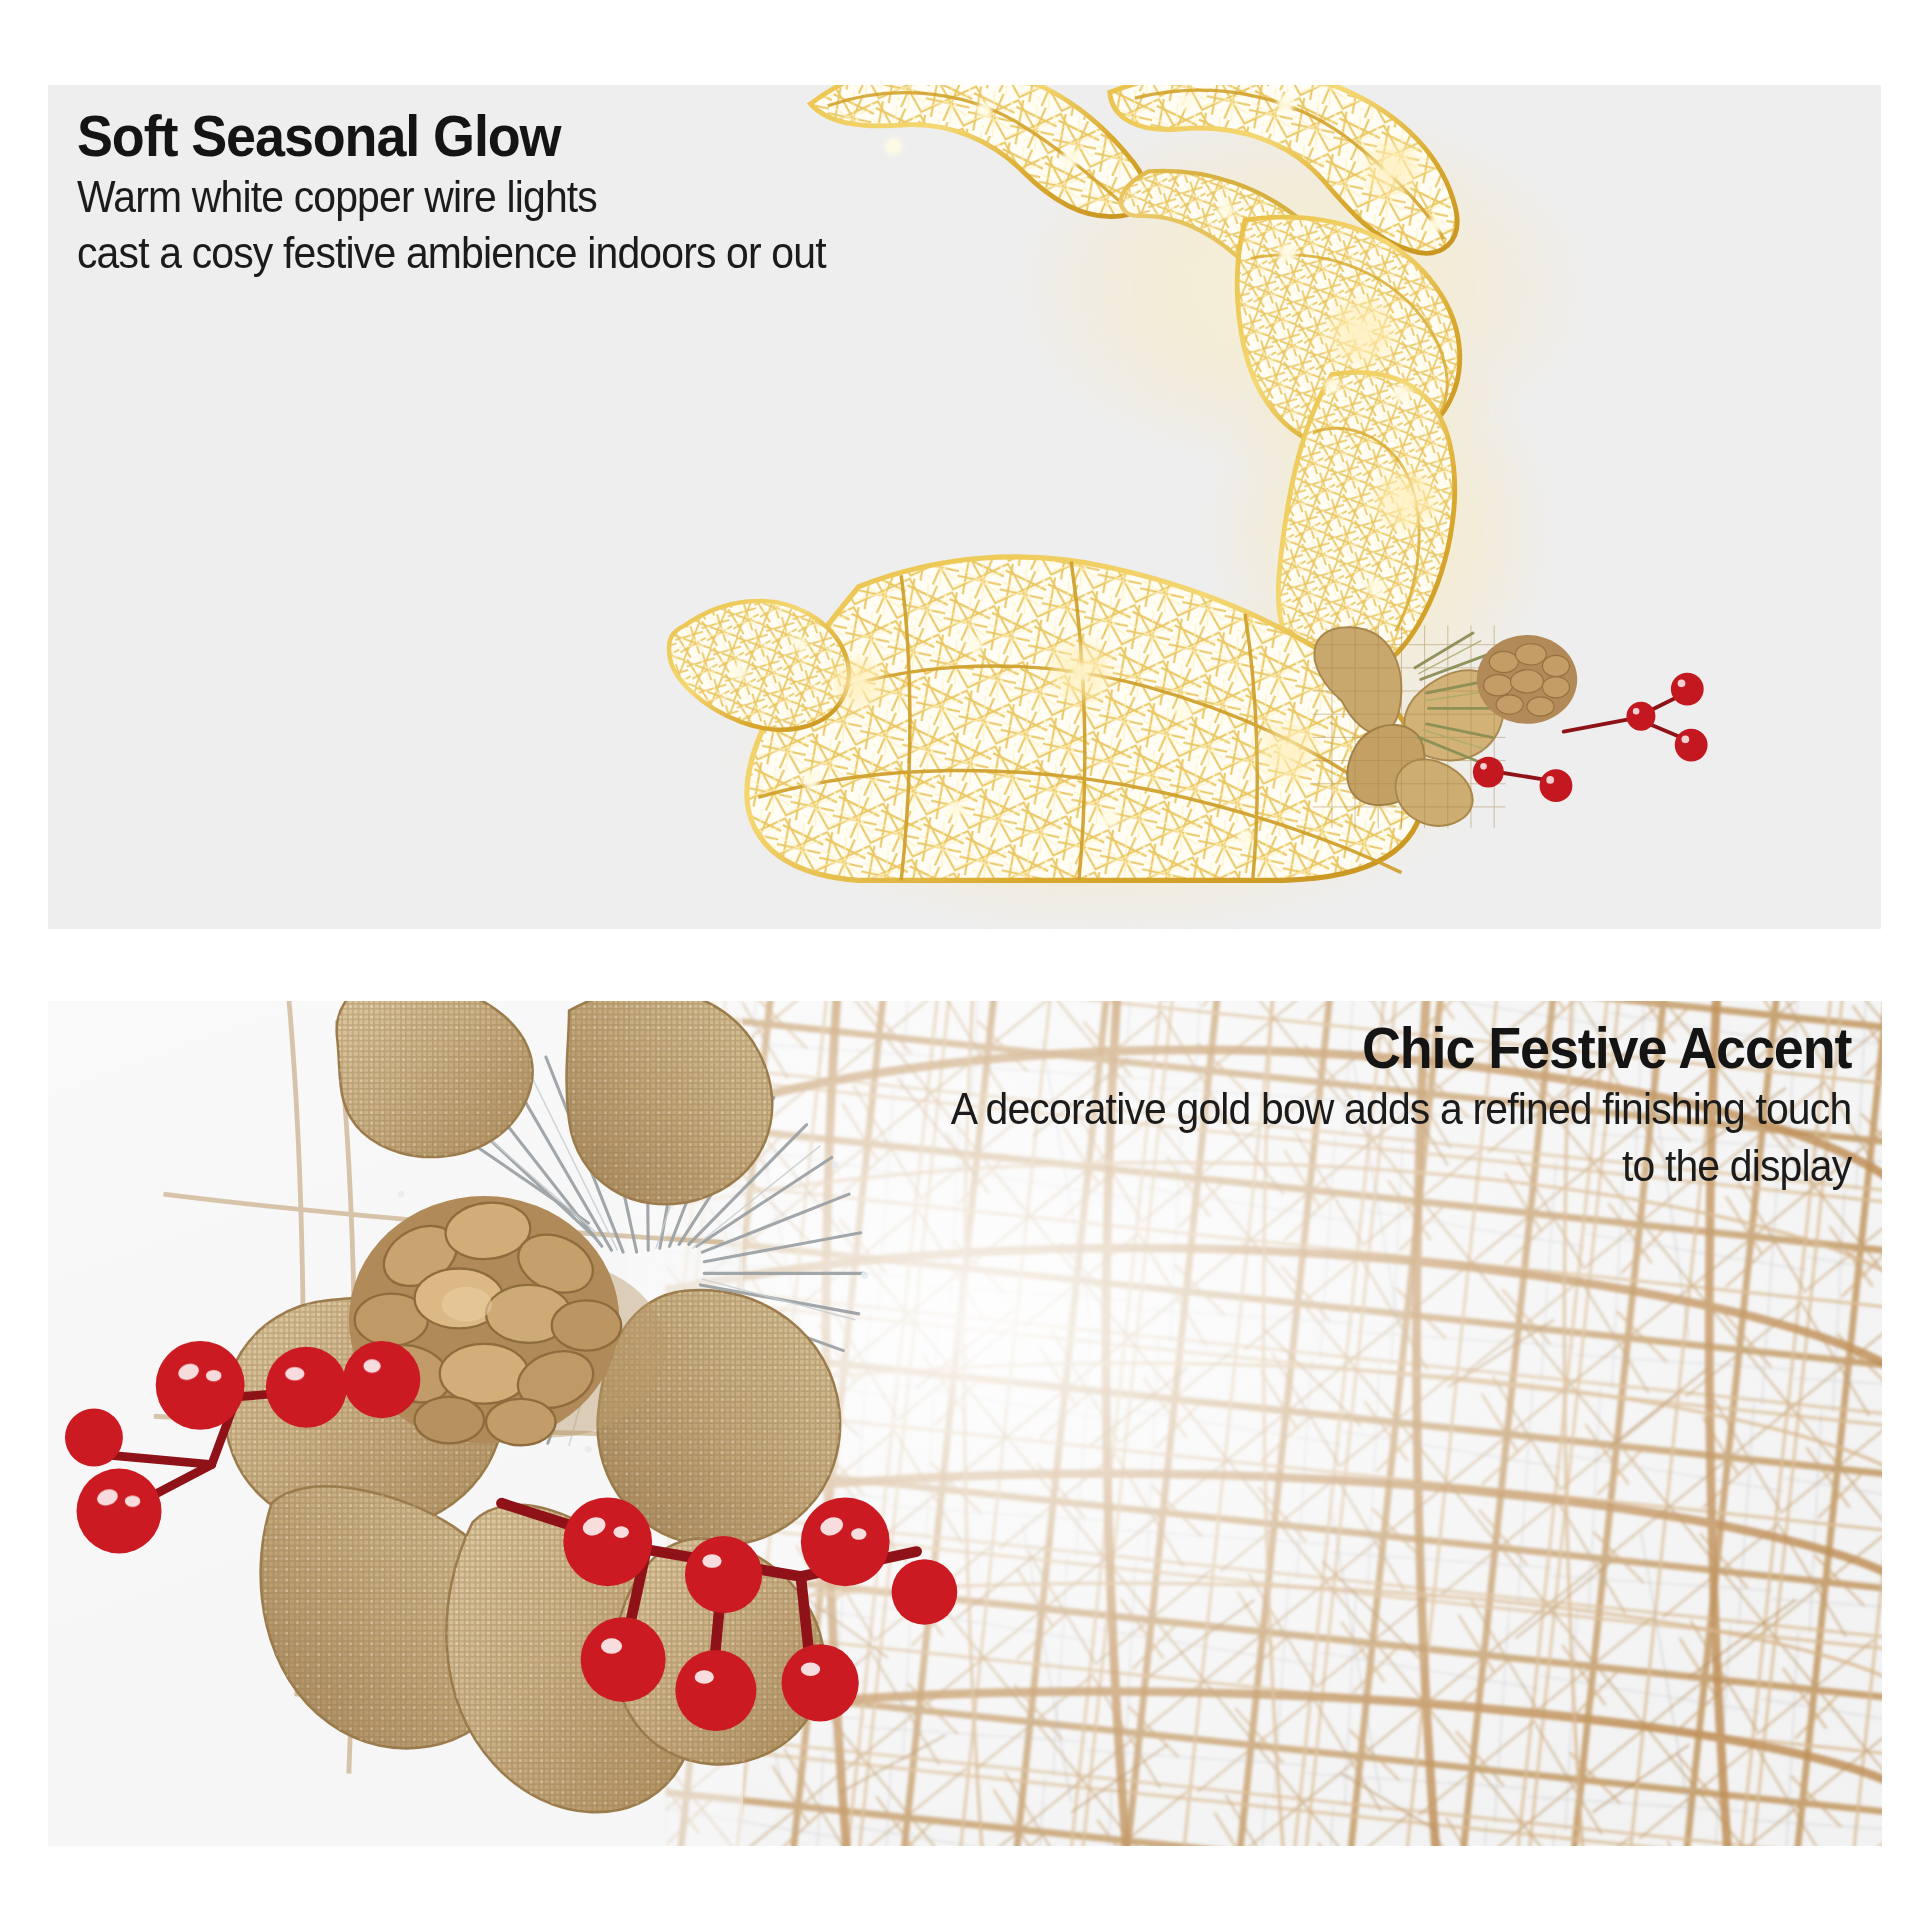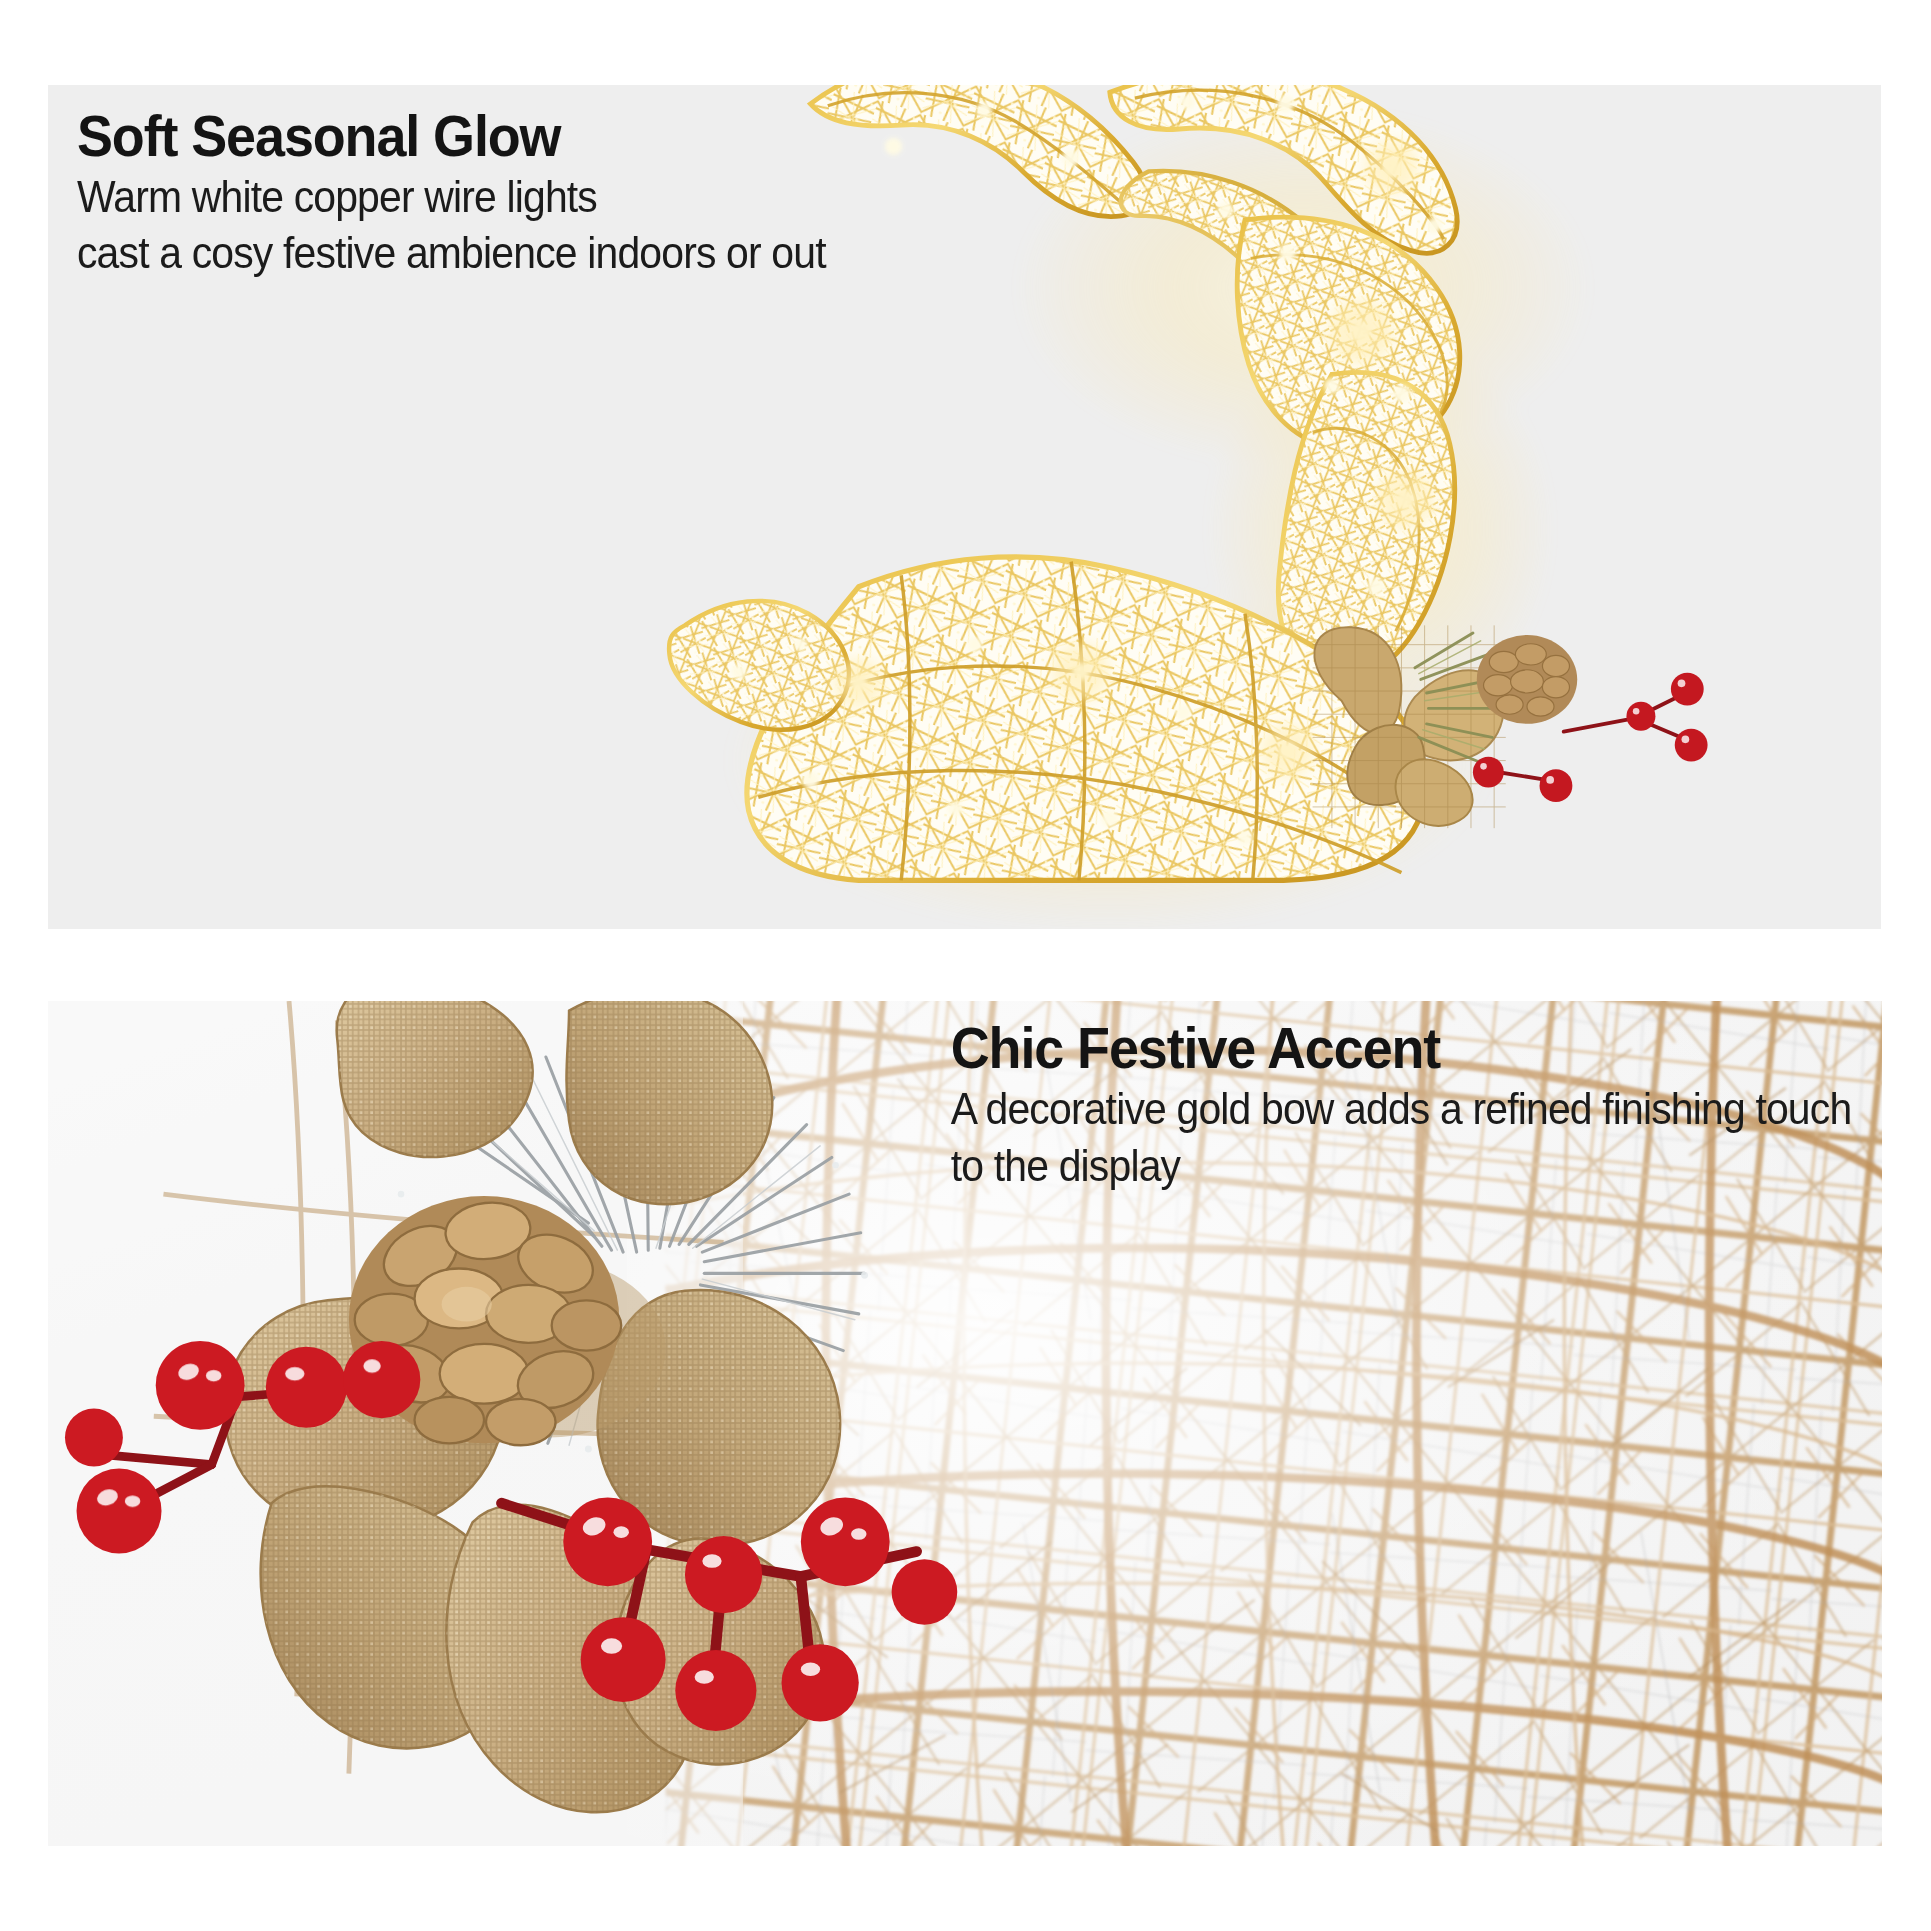--- a/index.html
+++ b/index.html
@@ -10,21 +10,21 @@
 
   
   .panel{position:absolute;overflow:hidden;}
   #panel-top{left:48px;top:85px;width:1833px;height:844px;background:#eeeeee;}
   #panel-bottom{left:48px;top:1001px;width:1834px;height:845px;
       background:linear-gradient(160deg,#fbfbfb 0%,#f5f5f5 35%,#f2f2f2 100%);}
 
   
   .textblock{position:absolute;z-index:40;}
   #text-top{left:29px;top:21px;text-align:left;}
-  #text-bottom{right:31px;top:17.4px;}
+  #text-bottom{right:31px;top:17.4px;text-align:right;}
 
   .headline{
     font-family:"Liberation Sans",sans-serif;
     font-weight:bold;font-size:58px;line-height:1.02;
     color:#141414;letter-spacing:-1.2px;
     transform:scaleX(.93);white-space:nowrap;margin:0 0 3.9px 0;
   }
   #text-top .headline{transform-origin:left center;}
   #text-bottom .headline{transform-origin:right center;}
 

